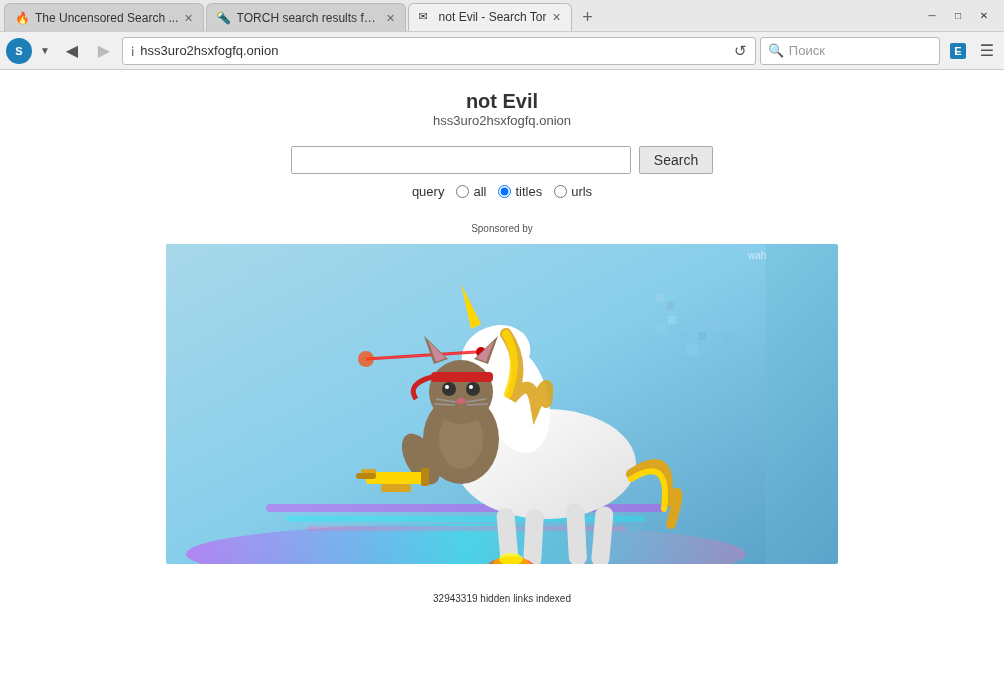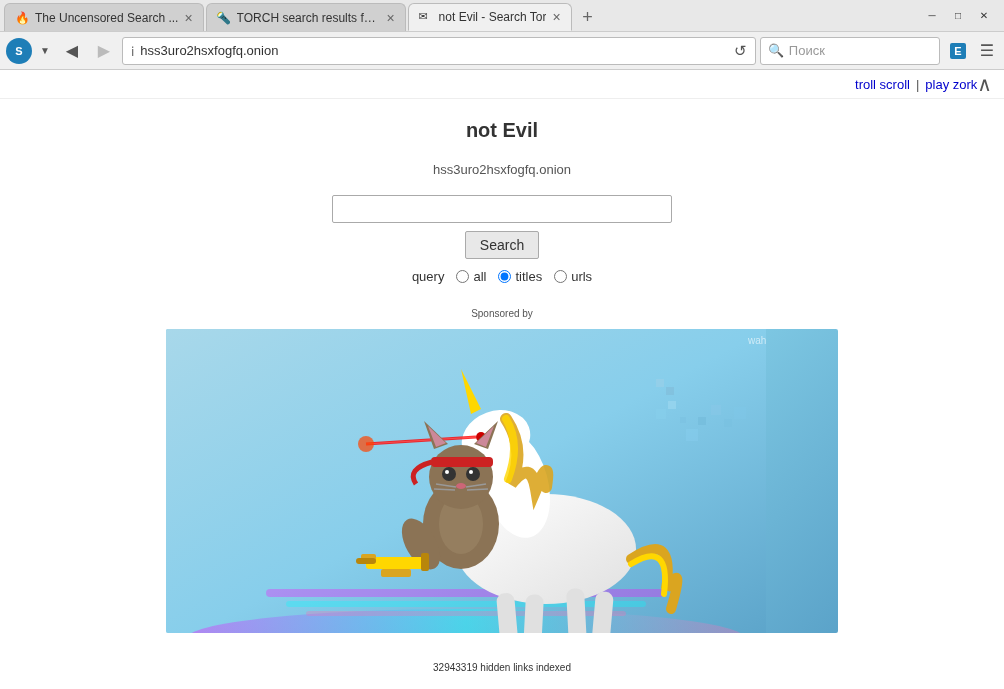--- a/index.html
+++ b/index.html
@@ -59,23 +59,23 @@
     }
     .topbar-link { color: #0000cc; text-decoration: none; cursor: pointer; }
     .topbar-separator { margin: 0 6px; color: #555; }
     .topbar-scroll-btn { background: none; border: none; font-size: 20px; color: #555; cursor: pointer; line-height: 1; }
 
     
     .page-content {
       flex: 1; background: white; display: flex; flex-direction: column;
       align-items: center; overflow-y: auto; padding: 20px 0 16px;
     }
-    .site-title { font-size: 20px; font-weight: bold; color: #333; margin-bottom: 20px; }
+    .site-title { font-size: 20px; font-weight: bold; color: #333; margin-bottom: 0; }
     .site-domain { font-size: 13px; color: #555; margin-bottom: 18px; }
-    .search-form { display: flex; align-items: center; gap: 8px; margin-bottom: 10px; flex-direction: column; }
+    .search-form { display: flex; align-items: center; gap: 8px; margin-bottom: 10px; }
     .search-input {
       width: 340px; height: 28px; border: 1px solid #aaa; padding: 0 6px;
       font-size: 14px; outline: none; border-radius: 2px;
     }
     .search-button {
       height: 28px; padding: 0 14px; background: #e8e8e8; border: 1px solid #aaa;
       border-radius: 2px; font-size: 14px; cursor: pointer; color: #333;
     }
     .search-options { display: flex; align-items: flex-start; gap: 12px; font-size: 13px; color: #333; margin-bottom: 24px; }
     .radio-group { display: flex; align-items: center; gap: 4px; }
@@ -141,26 +141,20 @@
     </div>
     <div class="extension-icon">
       <svg width="20" height="20" viewBox="0 0 20 20">
         <rect x="2" y="2" width="16" height="16" rx="2" fill="#1e7eb7"></rect>
         <text x="10" y="14" text-anchor="middle" fill="white" font-size="11" font-weight="bold">E</text>
       </svg>
     </div>
     <div class="hamburger-btn">☰</div>
   </div>
 
-  <div class="topbar-links">
-    <a class="topbar-link">troll scroll</a>
-    <span class="topbar-separator">|</span>
-    <a class="topbar-link">play zork</a>
-    <button class="topbar-scroll-btn">∧</button>
-  </div>
 
   <div class="page-content">
     <div class="site-title">not Evil</div>
     <div class="site-domain">hss3uro2hsxfogfq.onion</div>
 
     <div class="search-form">
       <input type="text" class="search-input" value="" style="">
       <button class="search-button">Search</button>
     </div>
 

